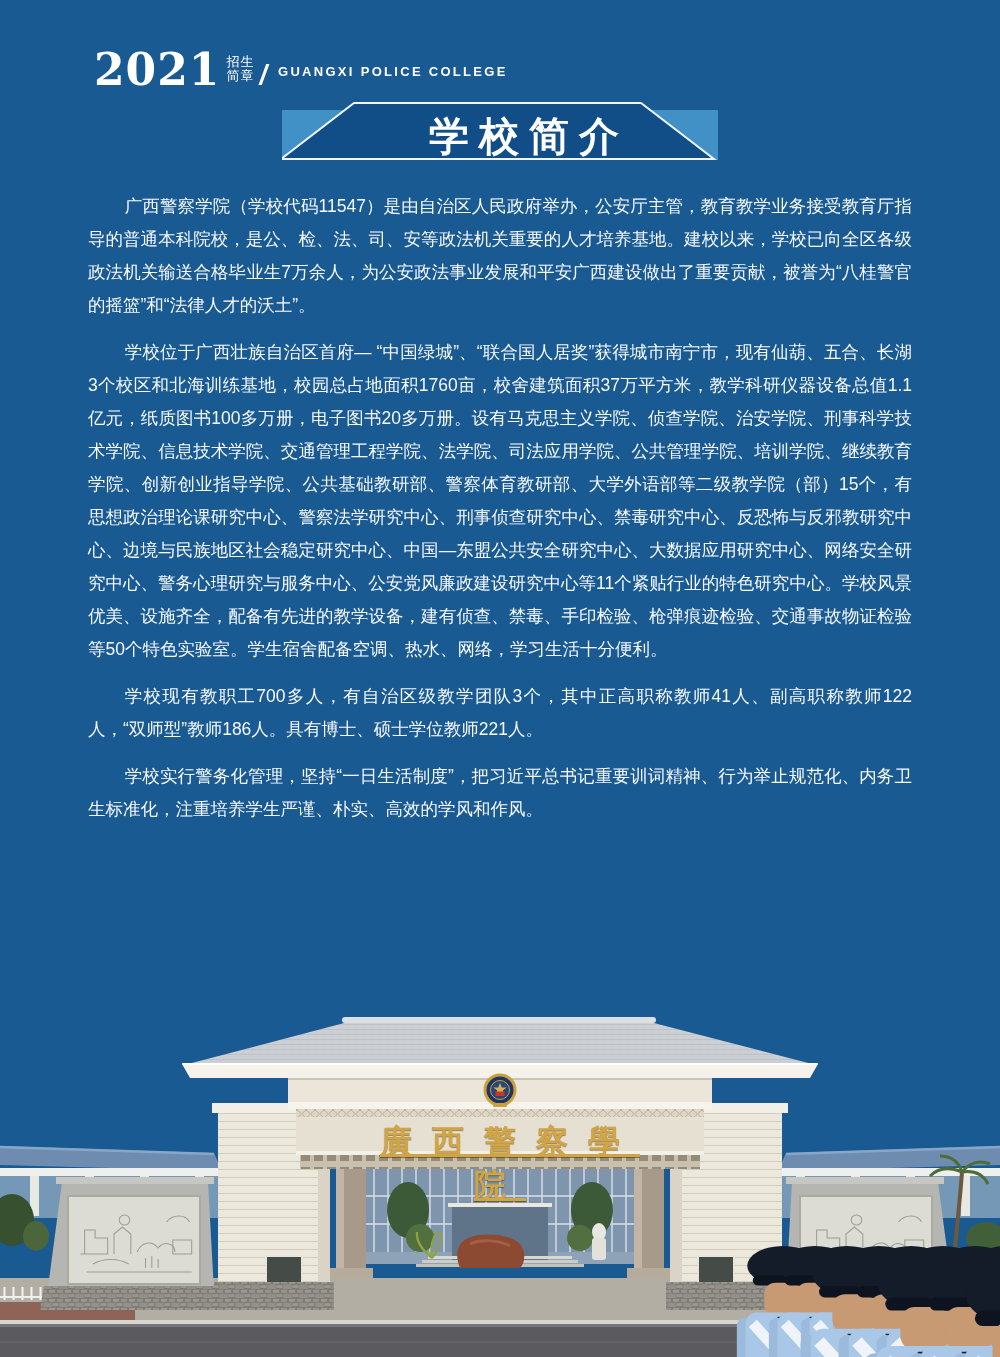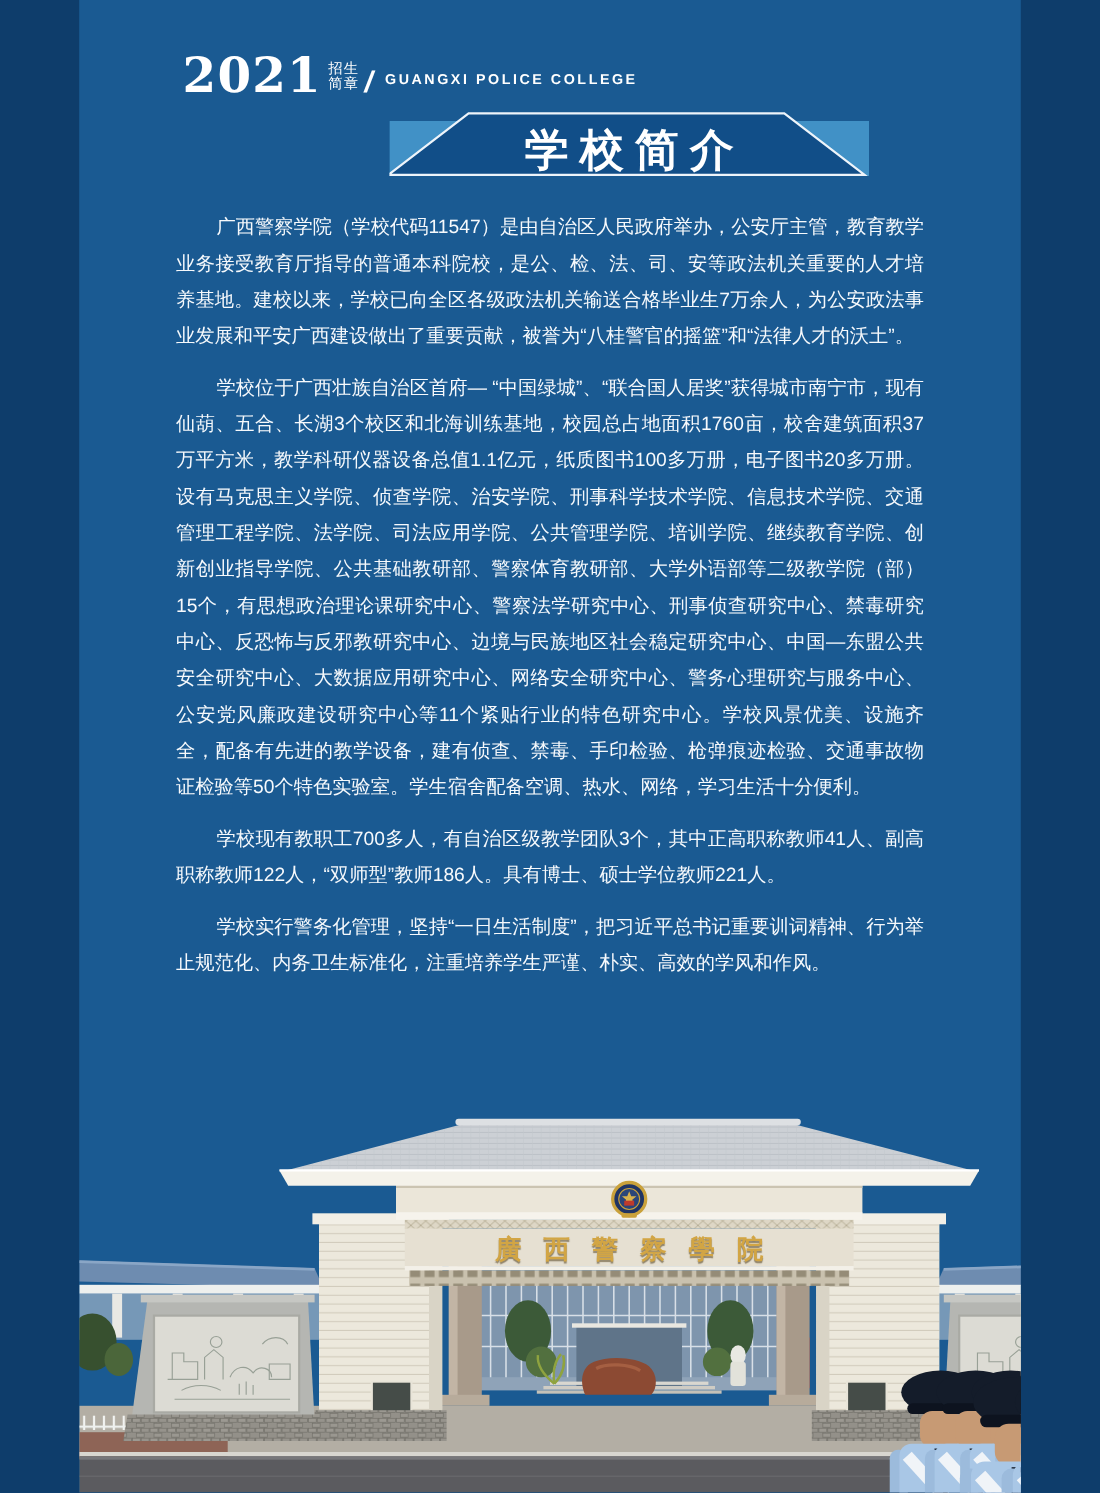--- a/index.html
+++ b/index.html
@@ -1,39 +1,39 @@
 <!DOCTYPE html>
 <html><head>
 <meta charset="utf-8">
 <style>
   html,body{margin:0;padding:0;background:#0e3d6b;}
-  .page{position:relative;width:856px;height:1357px;margin:0 auto;background:#1a5a92;
+  .page{position:relative;width:1000px;height:1357px;margin:0 auto;background:#1a5a92;
         overflow:hidden;font-family:"Liberation Sans",sans-serif;}
   
   .brand{position:absolute;left:94px;top:50px;display:flex;color:#ffffff;align-items:flex-start;}
   .brand-year{font-family:"DejaVu Serif",serif;font-size:44px;line-height:40px;font-weight:600;letter-spacing:1px;}
   .brand-label{margin:5px 0 0 6px;font-size:13px;font-weight:normal;line-height:14px;letter-spacing:1px;}
   .brand-slash{margin:13px 0 0 5px;font-size:27px;line-height:24px;font-style:italic;font-weight:bold;}
   .brand-en{margin:14px 0 0 11px;font-size:13px;font-weight:600;letter-spacing:2.3px;}
   
   .banner{position:absolute;left:282px;top:98px;width:436px;height:64px;}
   .banner svg{position:absolute;left:0;top:0;}
   .banner-title{position:absolute;left:0;top:11px;width:100%;text-align:center;color:#ffffff;
     font-size:40px;font-weight:bold;letter-spacing:10px;text-indent:10px;
-    font-family:"DejaVu Serif",serif;}
+    font-family:"DejaVu Serif",serif;padding-left:24px;}
   
   .content{position:absolute;left:88px;right:88px;top:190px;color:#f6f9fc;
     font-size:17.5px;line-height:33px;text-align:justify;}
   .content p{margin:0 0 14px 0;text-indent:2.1em;}
   
   .photo{position:absolute;left:0;top:1010px;width:1000px;height:347px;}
   .photo svg{position:absolute;left:0;top:0;}
   .gate-sign{position:absolute;left:350px;top:110px;width:300px;text-align:center;
-    color:#d2a544;font-size:24px;font-weight:bold;letter-spacing:20px;text-indent:20px;
-    font-family:"DejaVu Serif",serif;text-shadow:0 1px 1px rgba(60,40,0,.5);}
+    color:#d2a544;font-size:32px;font-weight:bold;letter-spacing:20px;text-indent:20px;
+    font-family:"DejaVu Serif",serif;text-shadow:0 1px 1px rgba(60,40,0,.5);text-decoration:underline;}
 </style>
 </head>
 <body>
 
 <div class="page">
 
   <div class="brand">
     <div class="brand-year">2021</div>
     <div class="brand-label">
       <div>招生</div>

